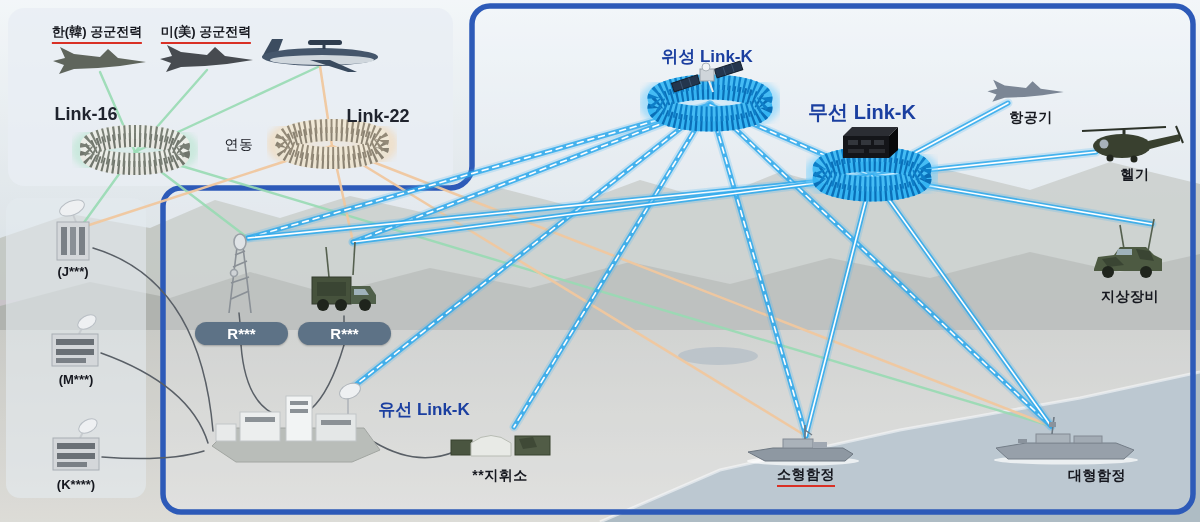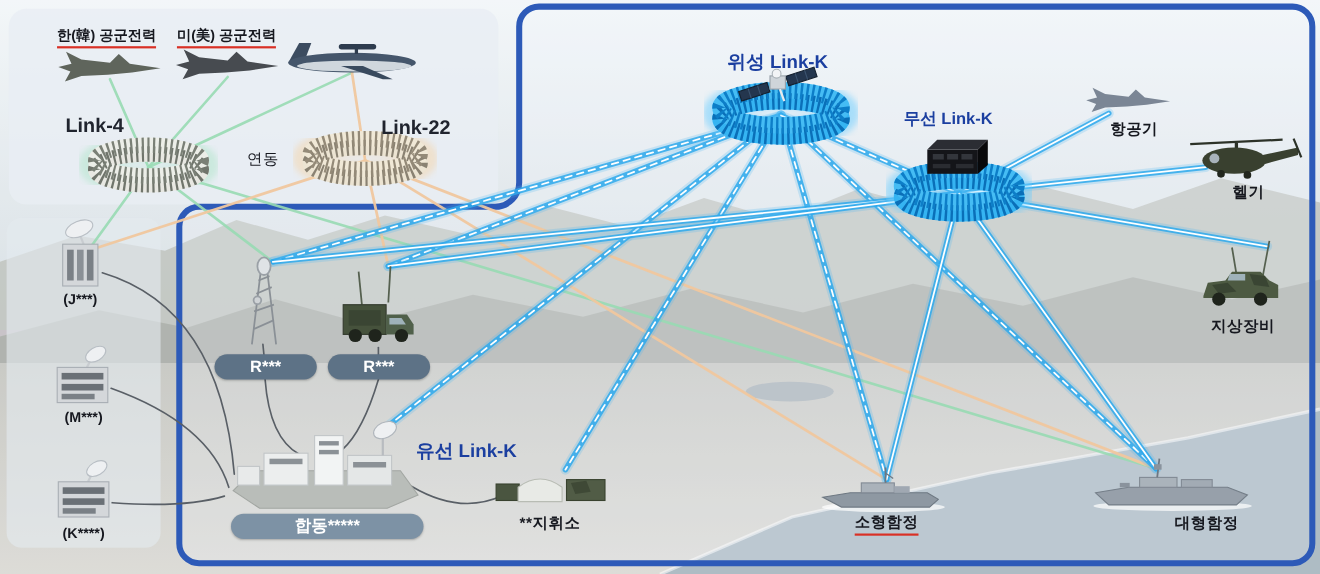--- a/index.html
+++ b/index.html
@@ -22,21 +22,21 @@
   path.e-link22{stroke:#f0c79e;stroke-width:2.5;opacity:.95;fill:none;stroke-linecap:round;}
   path.e-wire{stroke:#595f66;stroke-width:1.5;fill:none;stroke-linecap:round;}
 
   
   .lbl{position:absolute;white-space:nowrap;transform:translateX(-50%);
        color:#16181f;font-weight:bold;}
   .lbl.small{font-size:13px;}
   .lbl.asset{font-size:14px;letter-spacing:0.5px;}
   .lbl.linkname{font-size:18px;color:#20242e;}
   .lbl.linkk{font-size:17px;color:#1b3fa0;}
-  .lbl.big{font-size:15px;}
+  .lbl.big{font-size:20px;}
   .redline{border-bottom:2px solid #d93025;padding-bottom:1px;display:inline-block;}
   .pill{position:absolute;height:23px;line-height:23px;border-radius:12px;
         color:#ffffff;font-weight:bold;font-size:15px;text-align:center;
         box-shadow:0 1px 2px rgba(0,0,0,.25);}
   #r1-pill,#r2-pill{width:93px;background:#5d7286;}
   #joint-pill{width:175px;background:#7d92a5;}
 </style>
 </head>
 <body>
 
@@ -320,37 +320,36 @@
       <rect x="8" y="-14" width="28" height="7" fill="#a2abb4" stroke="#828a94"></rect>
       <rect x="-48" y="-11" width="9" height="4" fill="#8a939d"></rect>
       <line x1="-14" y1="-16" x2="-12" y2="-33" stroke="#6e7882" stroke-width="1.6"></line>
       <rect x="-17" y="-28" width="7" height="5" fill="#8a939d"></rect>
     </g>
   </svg>
 
   <div class="layer">
     <div class="lbl small" style="left:97px;top:23px;"><span class="redline">한(韓) 공군전력</span></div>
     <div class="lbl small" style="left:206px;top:23px;text-decoration:underline;"><span class="redline">미(美) 공군전력</span></div>
-    <div class="lbl linkname" style="left:86px;top:104px;">Link-4</div>
+    <div class="lbl linkname" style="left:86px;top:104px;">Link-16</div>
     <div class="lbl linkname" style="left:378px;top:106px;">Link-22</div>
     <div class="lbl asset" style="left:239px;top:136px;font-weight:400;">연동</div>
 
     <div class="lbl linkk" style="left:707px;top:45px;">위성 Link-K</div>
     <div class="lbl linkk big" style="left:862px;top:99px;">무선 Link-K</div>
     <div class="lbl linkk" style="left:424px;top:398px;text-align:right;">유선 Link-K</div>
 
     <div class="lbl asset" style="left:1031px;top:109px;">항공기</div>
     <div class="lbl asset" style="left:1135px;top:166px;">헬기</div>
     <div class="lbl asset" style="left:1130px;top:288px;">지상장비</div>
 
     <div class="lbl small" style="left:73px;top:264px;">(J***)</div>
     <div class="lbl small" style="left:76px;top:372px;">(M***)</div>
     <div class="lbl small" style="left:76px;top:477px;">(K****)</div>
 
     <div id="r1-pill" class="pill" style="left:195px;top:322px;">R***</div>
     <div id="r2-pill" class="pill" style="left:298px;top:322px;">R***</div>
-    <div id="joint-pill" class="pill" style="left:210px;top:467px;">합동*****</div>
 
     <div class="lbl asset" style="left:500px;top:467px;">**지휘소</div>
     <div class="lbl asset" style="left:806px;top:466px;"><span class="redline">소형함정</span></div>
     <div class="lbl asset" style="left:1085px;top:467px;margin-left:12px;">대형함정</div>
   </div>
 </div>
 
 </body></html>

